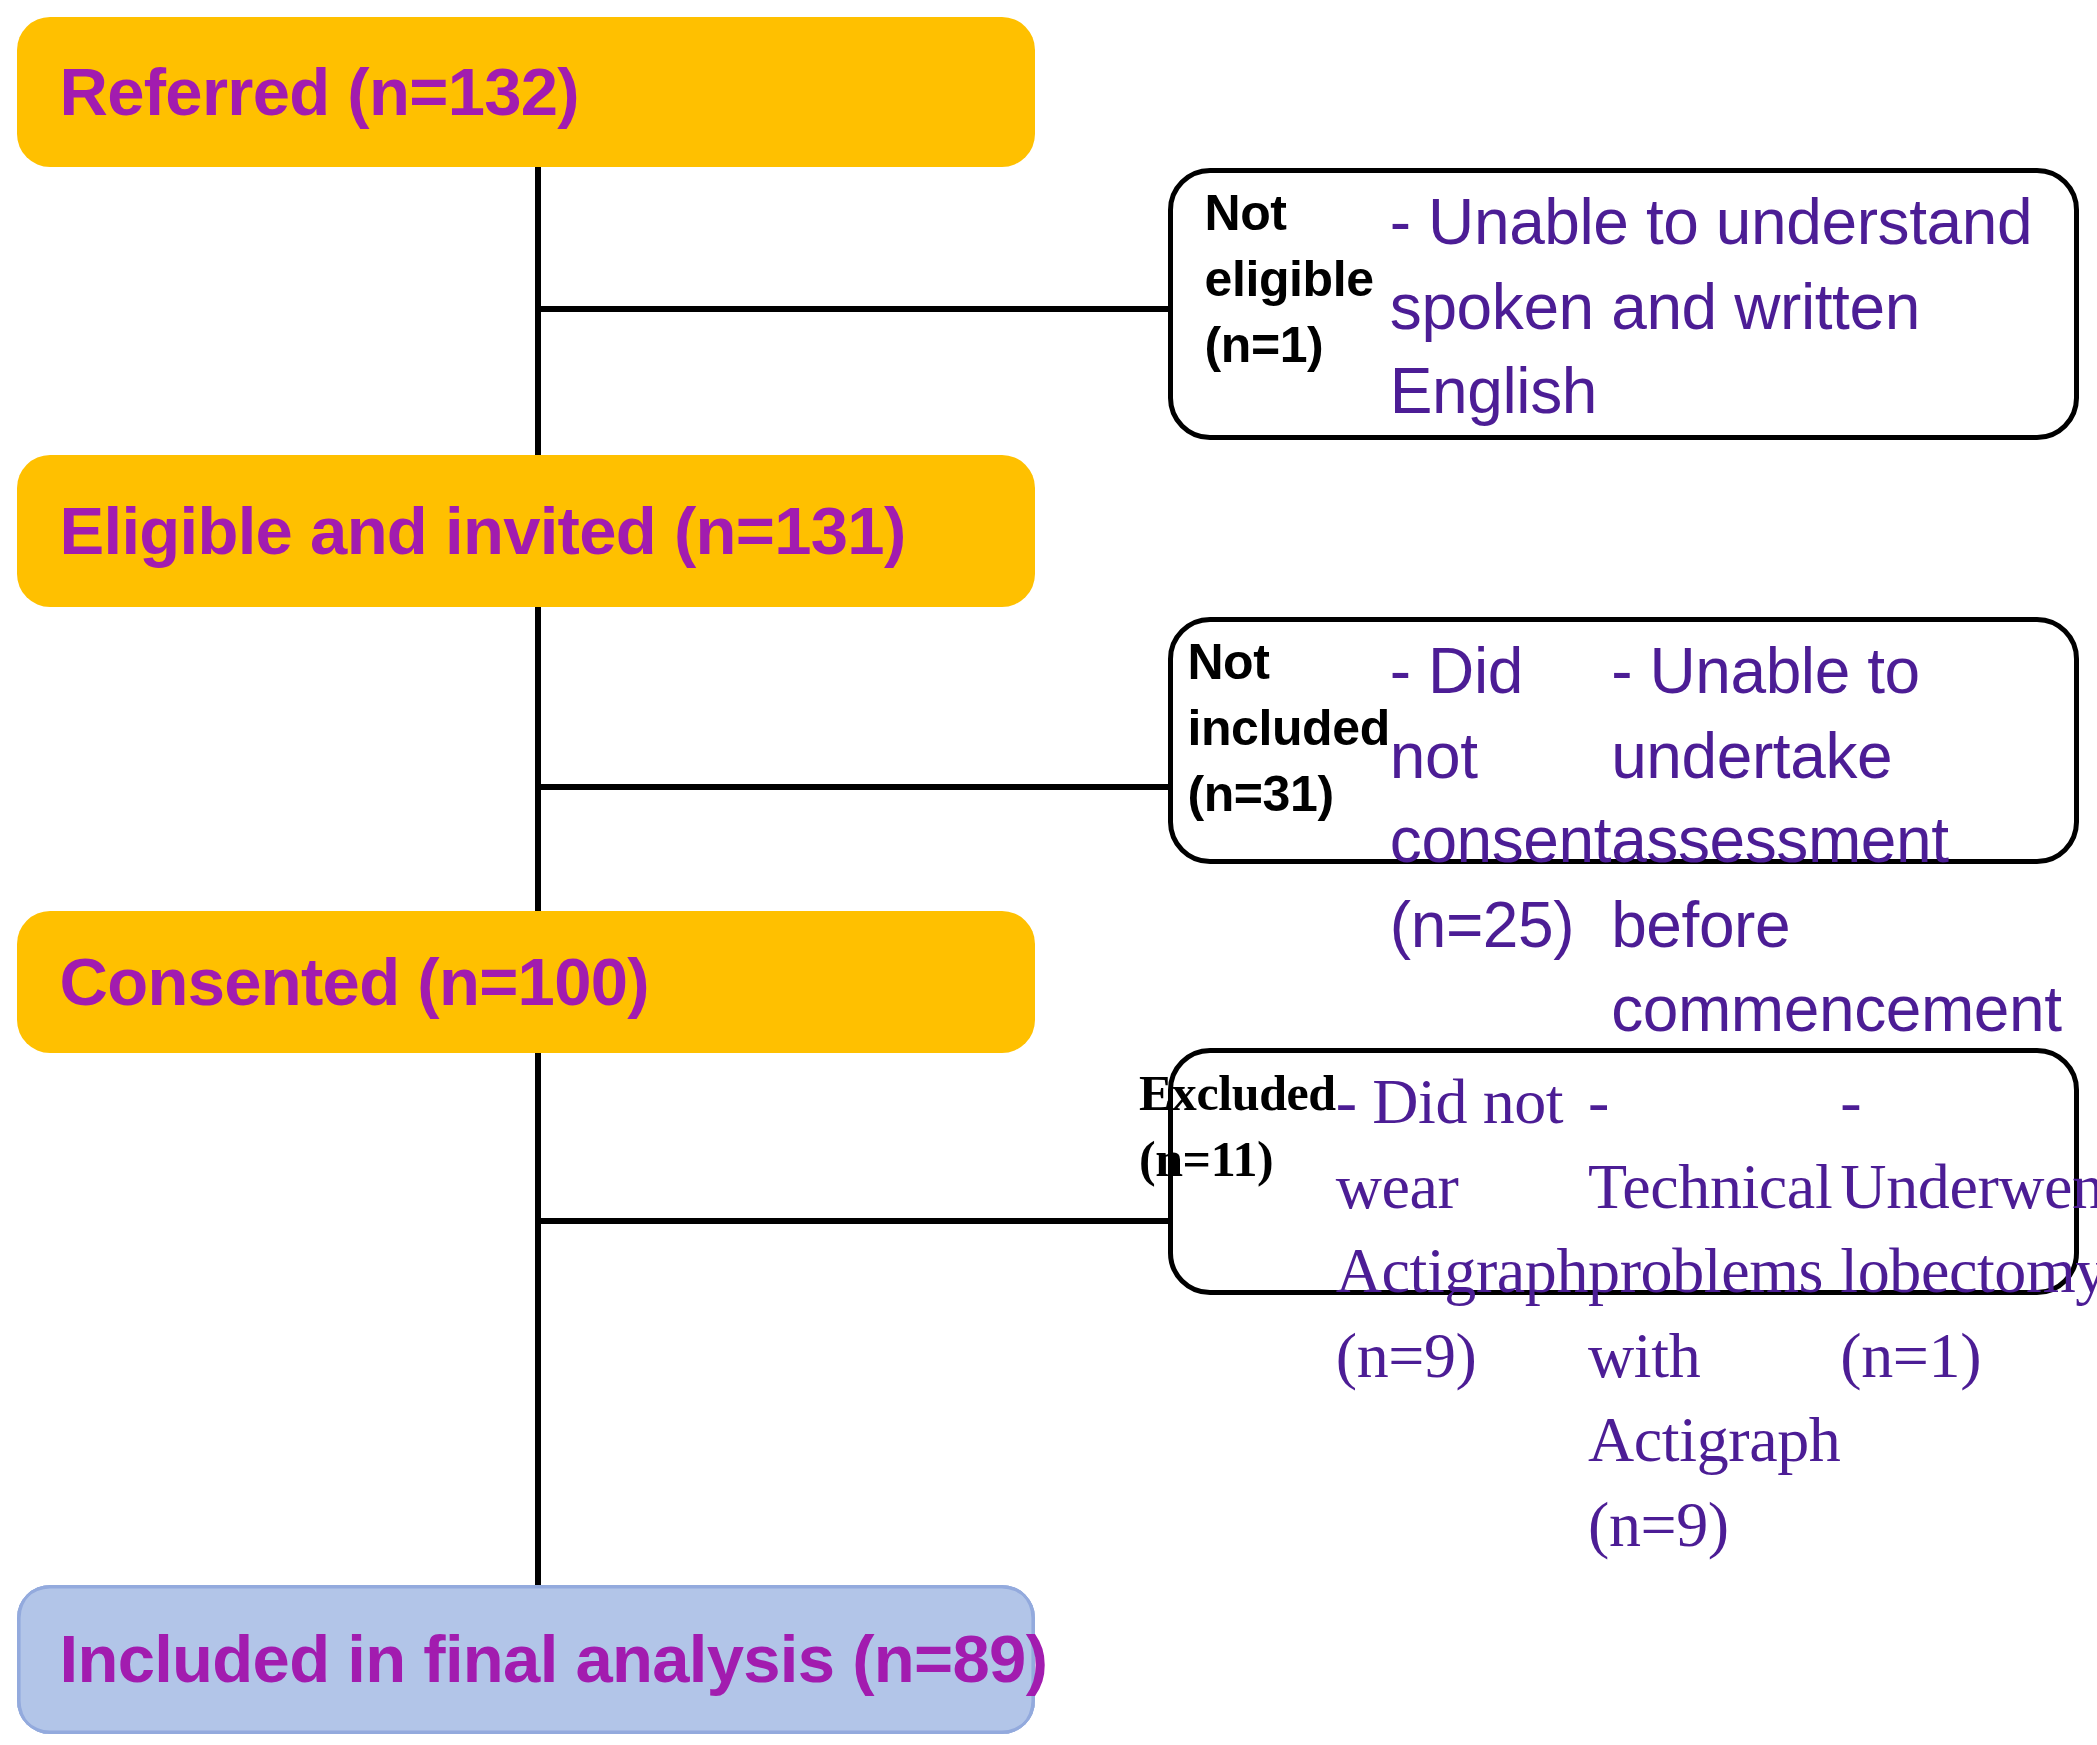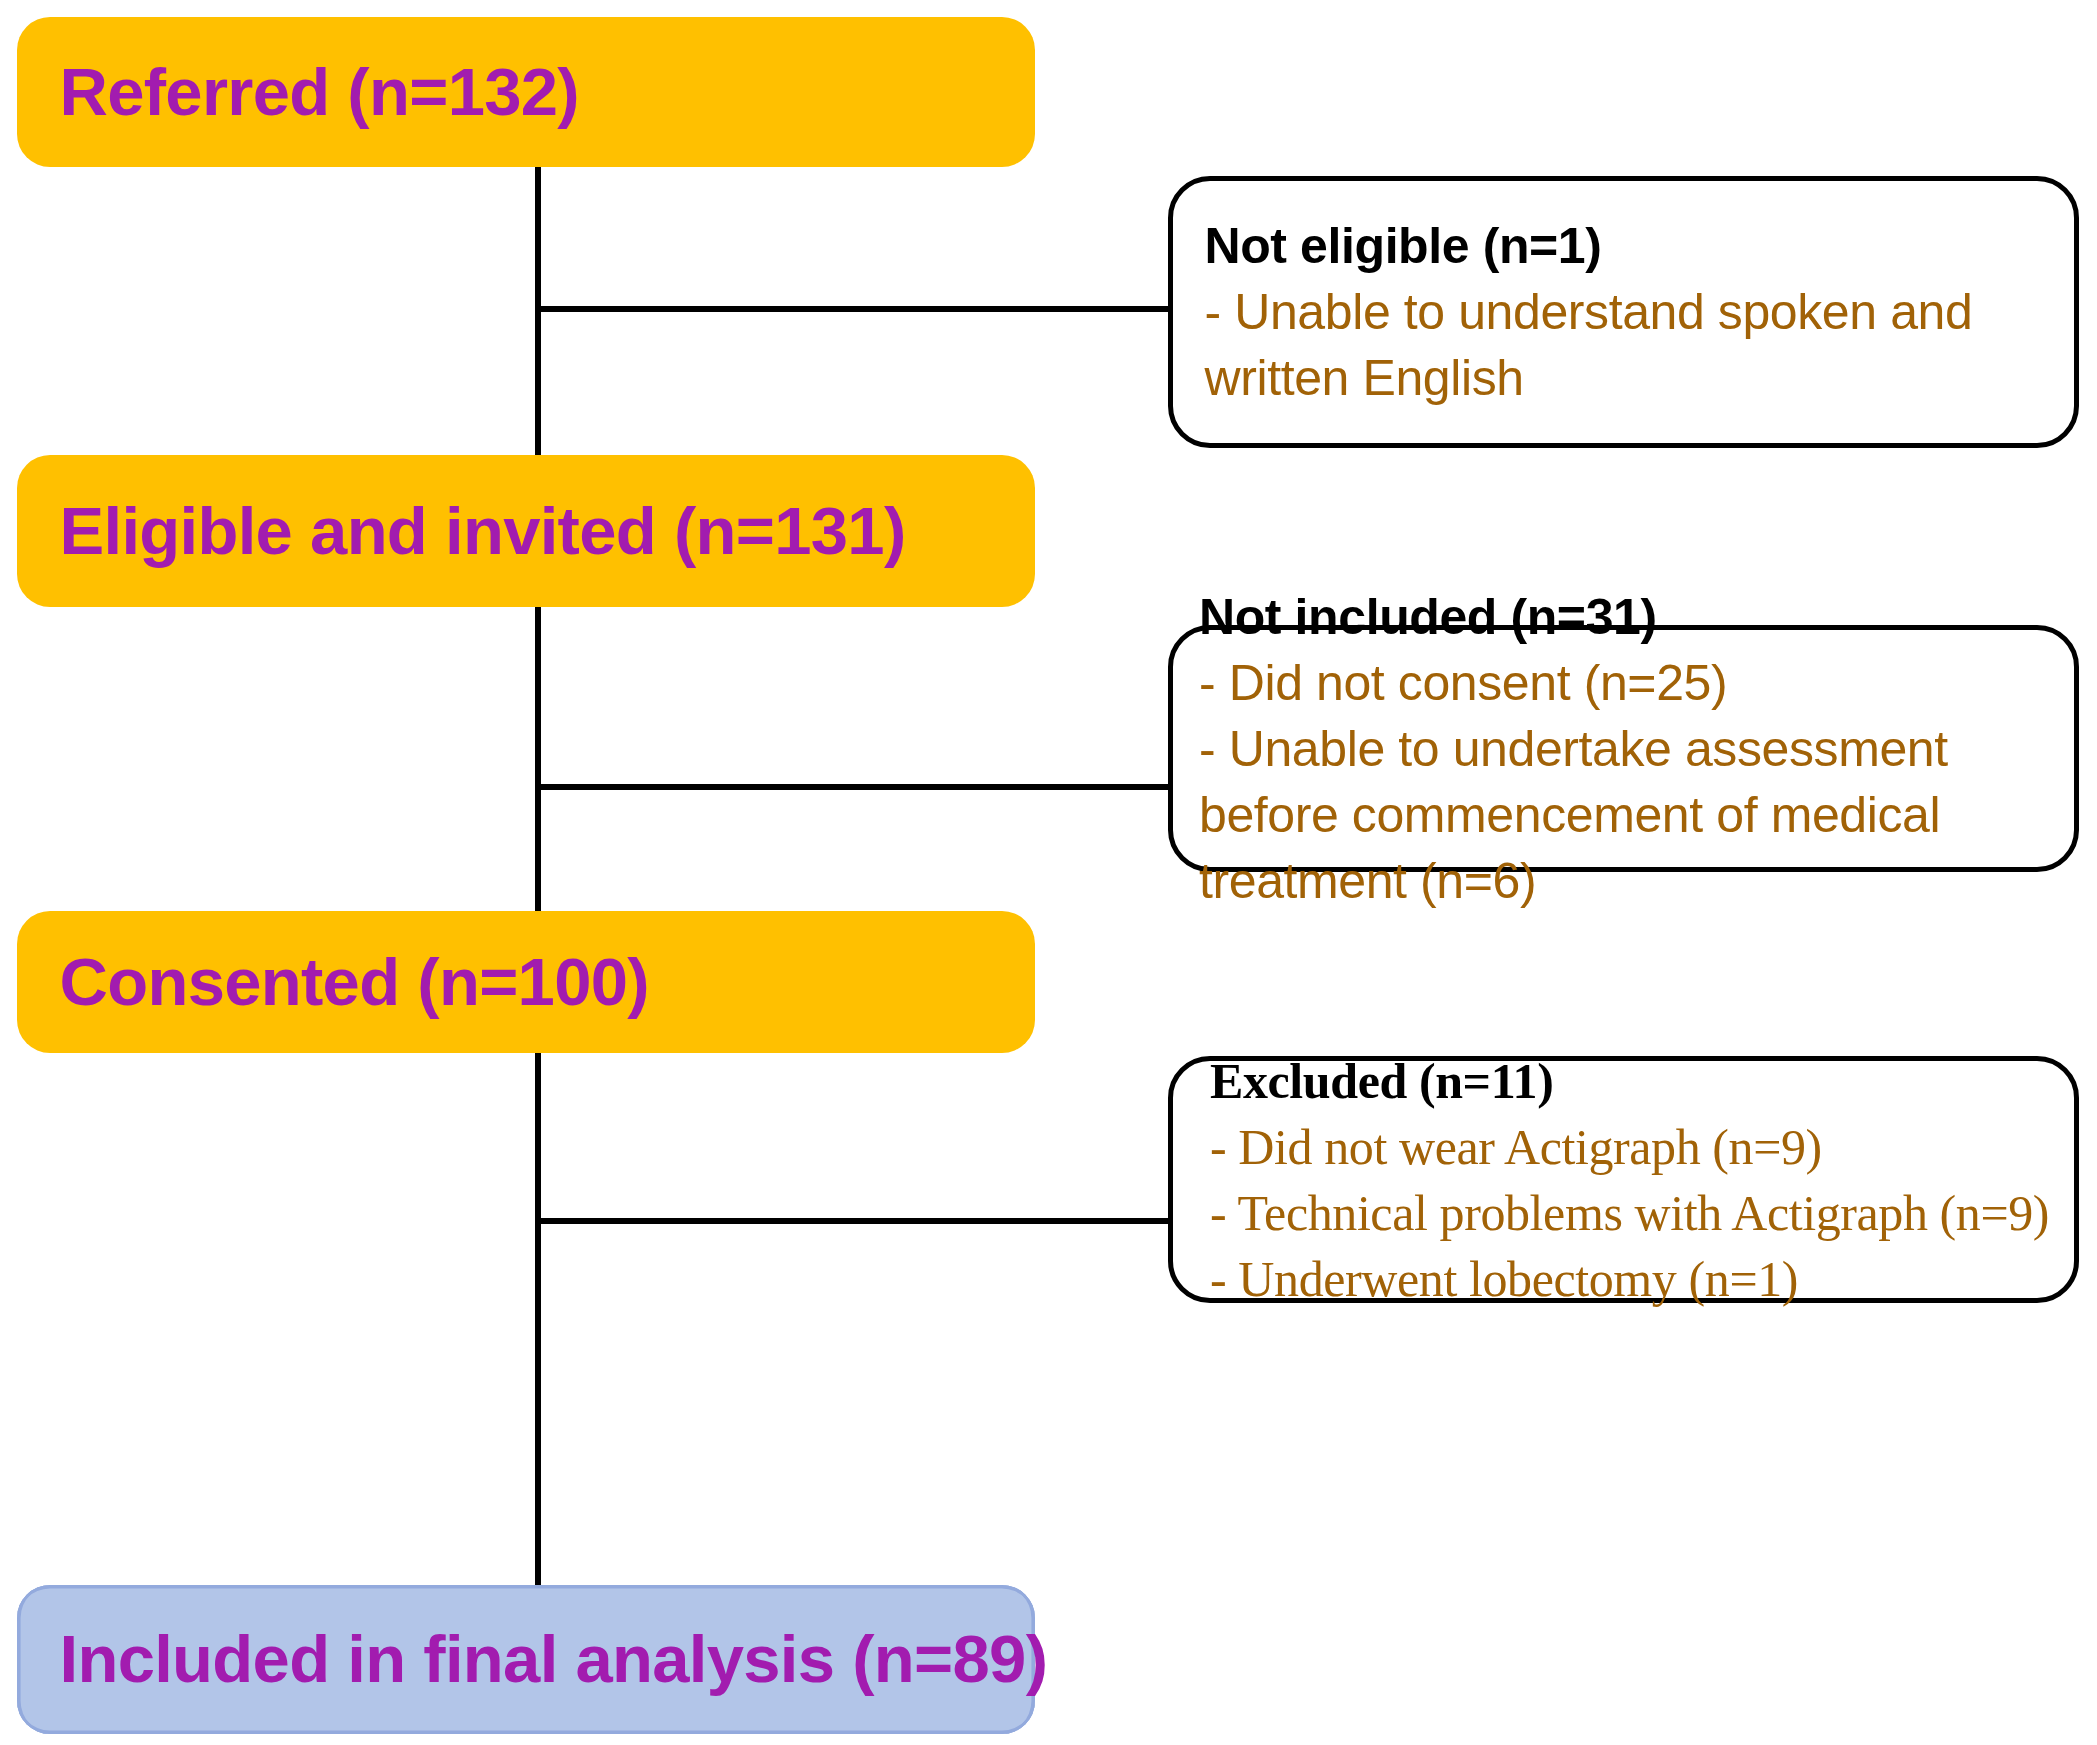--- a/index.html
+++ b/index.html
@@ -64,37 +64,36 @@
   
   .side-box {
     position: absolute;
     left: 1168px;
     width: 911px;
     background: #ffffff;
     border: 5.7px solid #000000;
     border-radius: 42px;
     box-sizing: border-box;
     display: flex;
-    flex-direction: column;
+    flex-direction: row;
     justify-content: center;
     padding: 7.2px 24px 7.2px 29px;
-    margin-top: 8px;
   }
   .side-title {
     font-weight: bold;
     font-size: 50px;
     line-height: 1.32;
     color: #000000;
     letter-spacing: -0.4px;
   }
   .side-item {
     font-weight: normal;
-    font-size: 50px;
+    font-size: 64px;
     line-height: 1.32;
-    color: #a16207;
+    color: #4c1d95;
     letter-spacing: -0.4px;
   }
 
   
   #spine-1 { left: 535px; top: 166px;  height: 290px; }
   #spine-2 { left: 535px; top: 605px;  height: 307px; }
   #spine-3 { left: 535px; top: 1052px; height: 536px; }
 
   #hconn-1 { left: 535px; top: 306px;  width: 638px; }
   #hconn-2 { left: 535px; top: 784px; width: 638px; }

